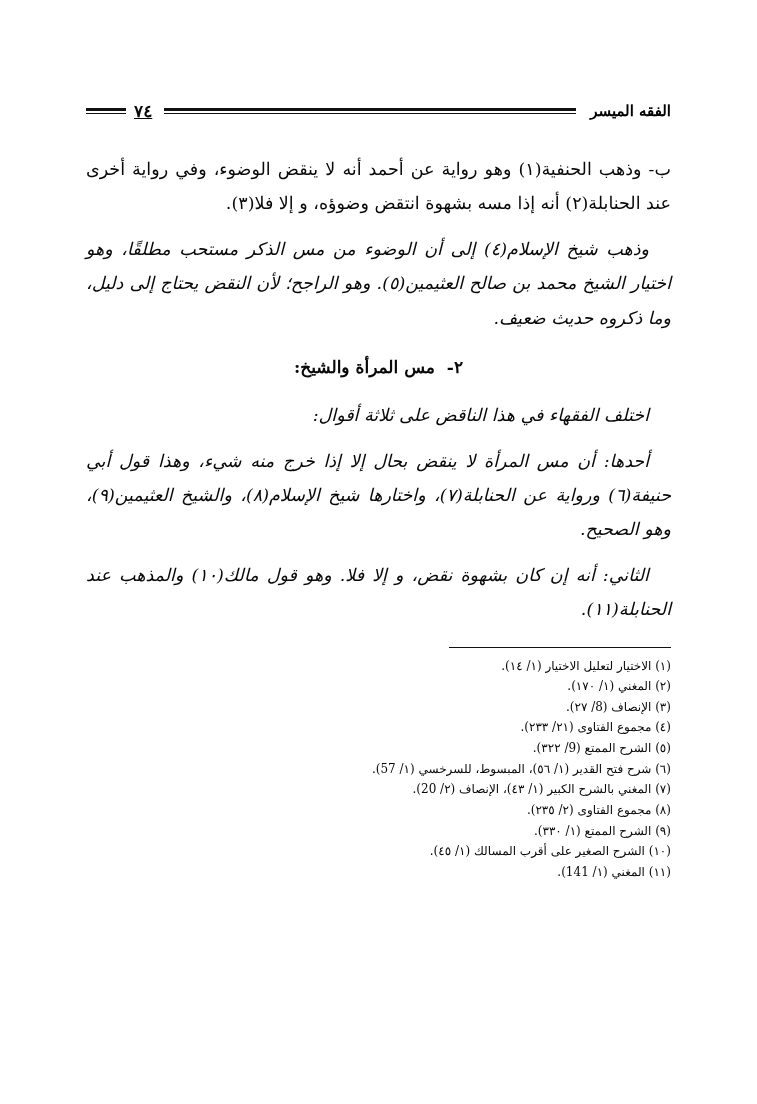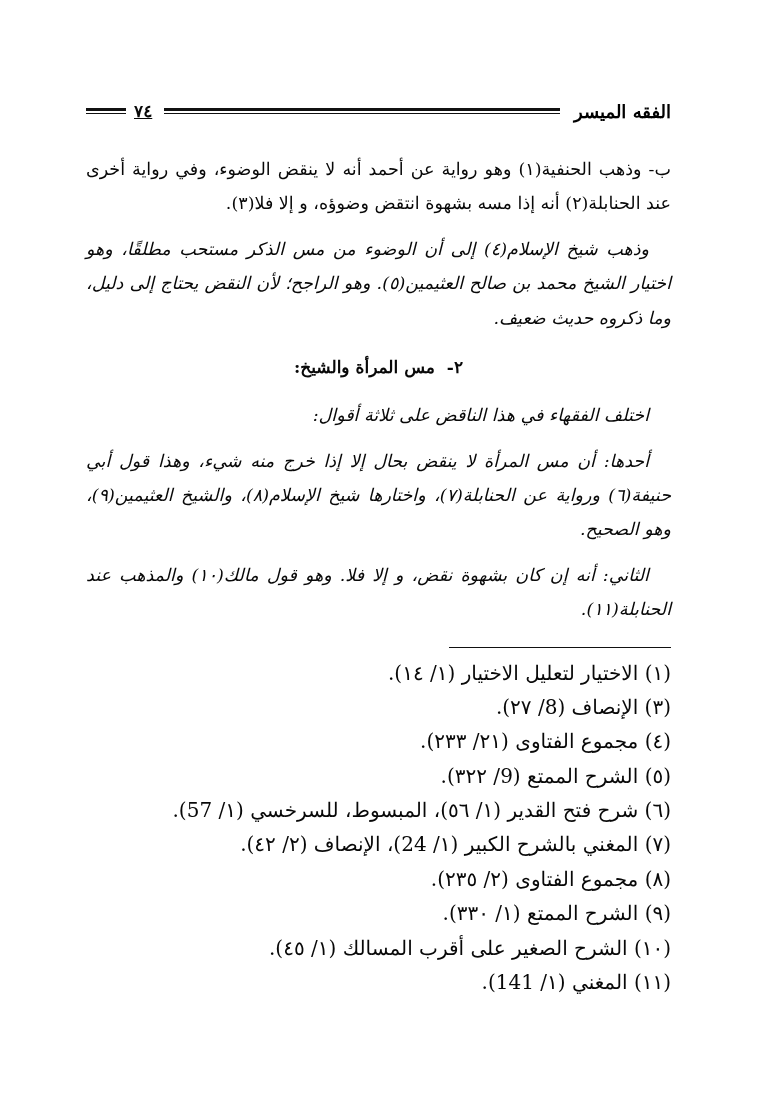--- a/index.html
+++ b/index.html
@@ -26,21 +26,21 @@
 
   
   .header {
     display: flex;
     align-items: center;
     direction: rtl;
     height: 30px;
     margin-bottom: 26px;
   }
   .book-title {
-    font-size: 18px;
+    font-size: 15px;
     font-weight: bold;
     letter-spacing: -0.5px;
     white-space: nowrap;
     padding-left: 10px;
     color: #000;
   }
   .rule-wrap {
     flex: 1;
     display: flex;
     align-items: center;
@@ -94,21 +94,21 @@
 
   
   .fn-sep {
     margin: 20px 0 8px auto;
     width: 222px;
     height: 1px;
     background: #111;
   }
   .footnotes {
     direction: rtl;
-    font-size: 20px;
+    font-size: 12px;
     line-height: 1.72;
     text-align: right;
   }
   .fn {
     margin: 0;
     white-space: nowrap;
   }
 </style>
 </head>
 <body>
@@ -136,25 +136,26 @@
 
       <p class="para indent">اختلف الفقهاء في هذا الناقض على ثلاثة أقوال:</p>
       <p class="para indent">أحدها: أن مس المرأة لا ينقض بحال إلا إذا خرج منه شيء، وهذا قول أبي حنيفة(٦) ورواية عن الحنابلة(٧)، واختارها شيخ الإسلام(٨)، والشيخ العثيمين(٩)، وهو الصحيح.</p>
       <p class="para indent">الثاني: أنه إن كان بشهوة نقض، و إلا فلا. وهو قول مالك(١٠) والمذهب عند الحنابلة(١١).</p>
     </div>
 
     <div class="fn-sep"></div>
 
     <div class="footnotes">
       <p class="fn">(١) الاختيار لتعليل الاختيار (١/ ١٤).</p>
+      <p class="fn">(٢) المغني (١/ ١٧٠).</p>
       <p class="fn">(٣) الإنصاف (8/ ٢٧).</p>
       <p class="fn">(٤) مجموع الفتاوى (٢١/ ٢٣٣).</p>
       <p class="fn">(٥) الشرح الممتع (9/ ٣٢٢).</p>
       <p class="fn">(٦) شرح فتح القدير (١/ ٥٦)، المبسوط، للسرخسي (١/ 57).</p>
-      <p class="fn">(٧) المغني بالشرح الكبير (١/ 24)، الإنصاف (٢/ ٤٢).</p>
+      <p class="fn">(٧) المغني بالشرح الكبير (١/ ٤٣)، الإنصاف (٢/ 20).</p>
       <p class="fn">(٨) مجموع الفتاوى (٢/ ٢٣٥).</p>
       <p class="fn">(٩) الشرح الممتع (١/ ٣٣٠).</p>
       <p class="fn">(١٠) الشرح الصغير على أقرب المسالك (١/ ٤٥).</p>
       <p class="fn">(١١) المغني (١/ 141).</p>
     </div>
 
   </div>
 </div>
 
 </body></html>

